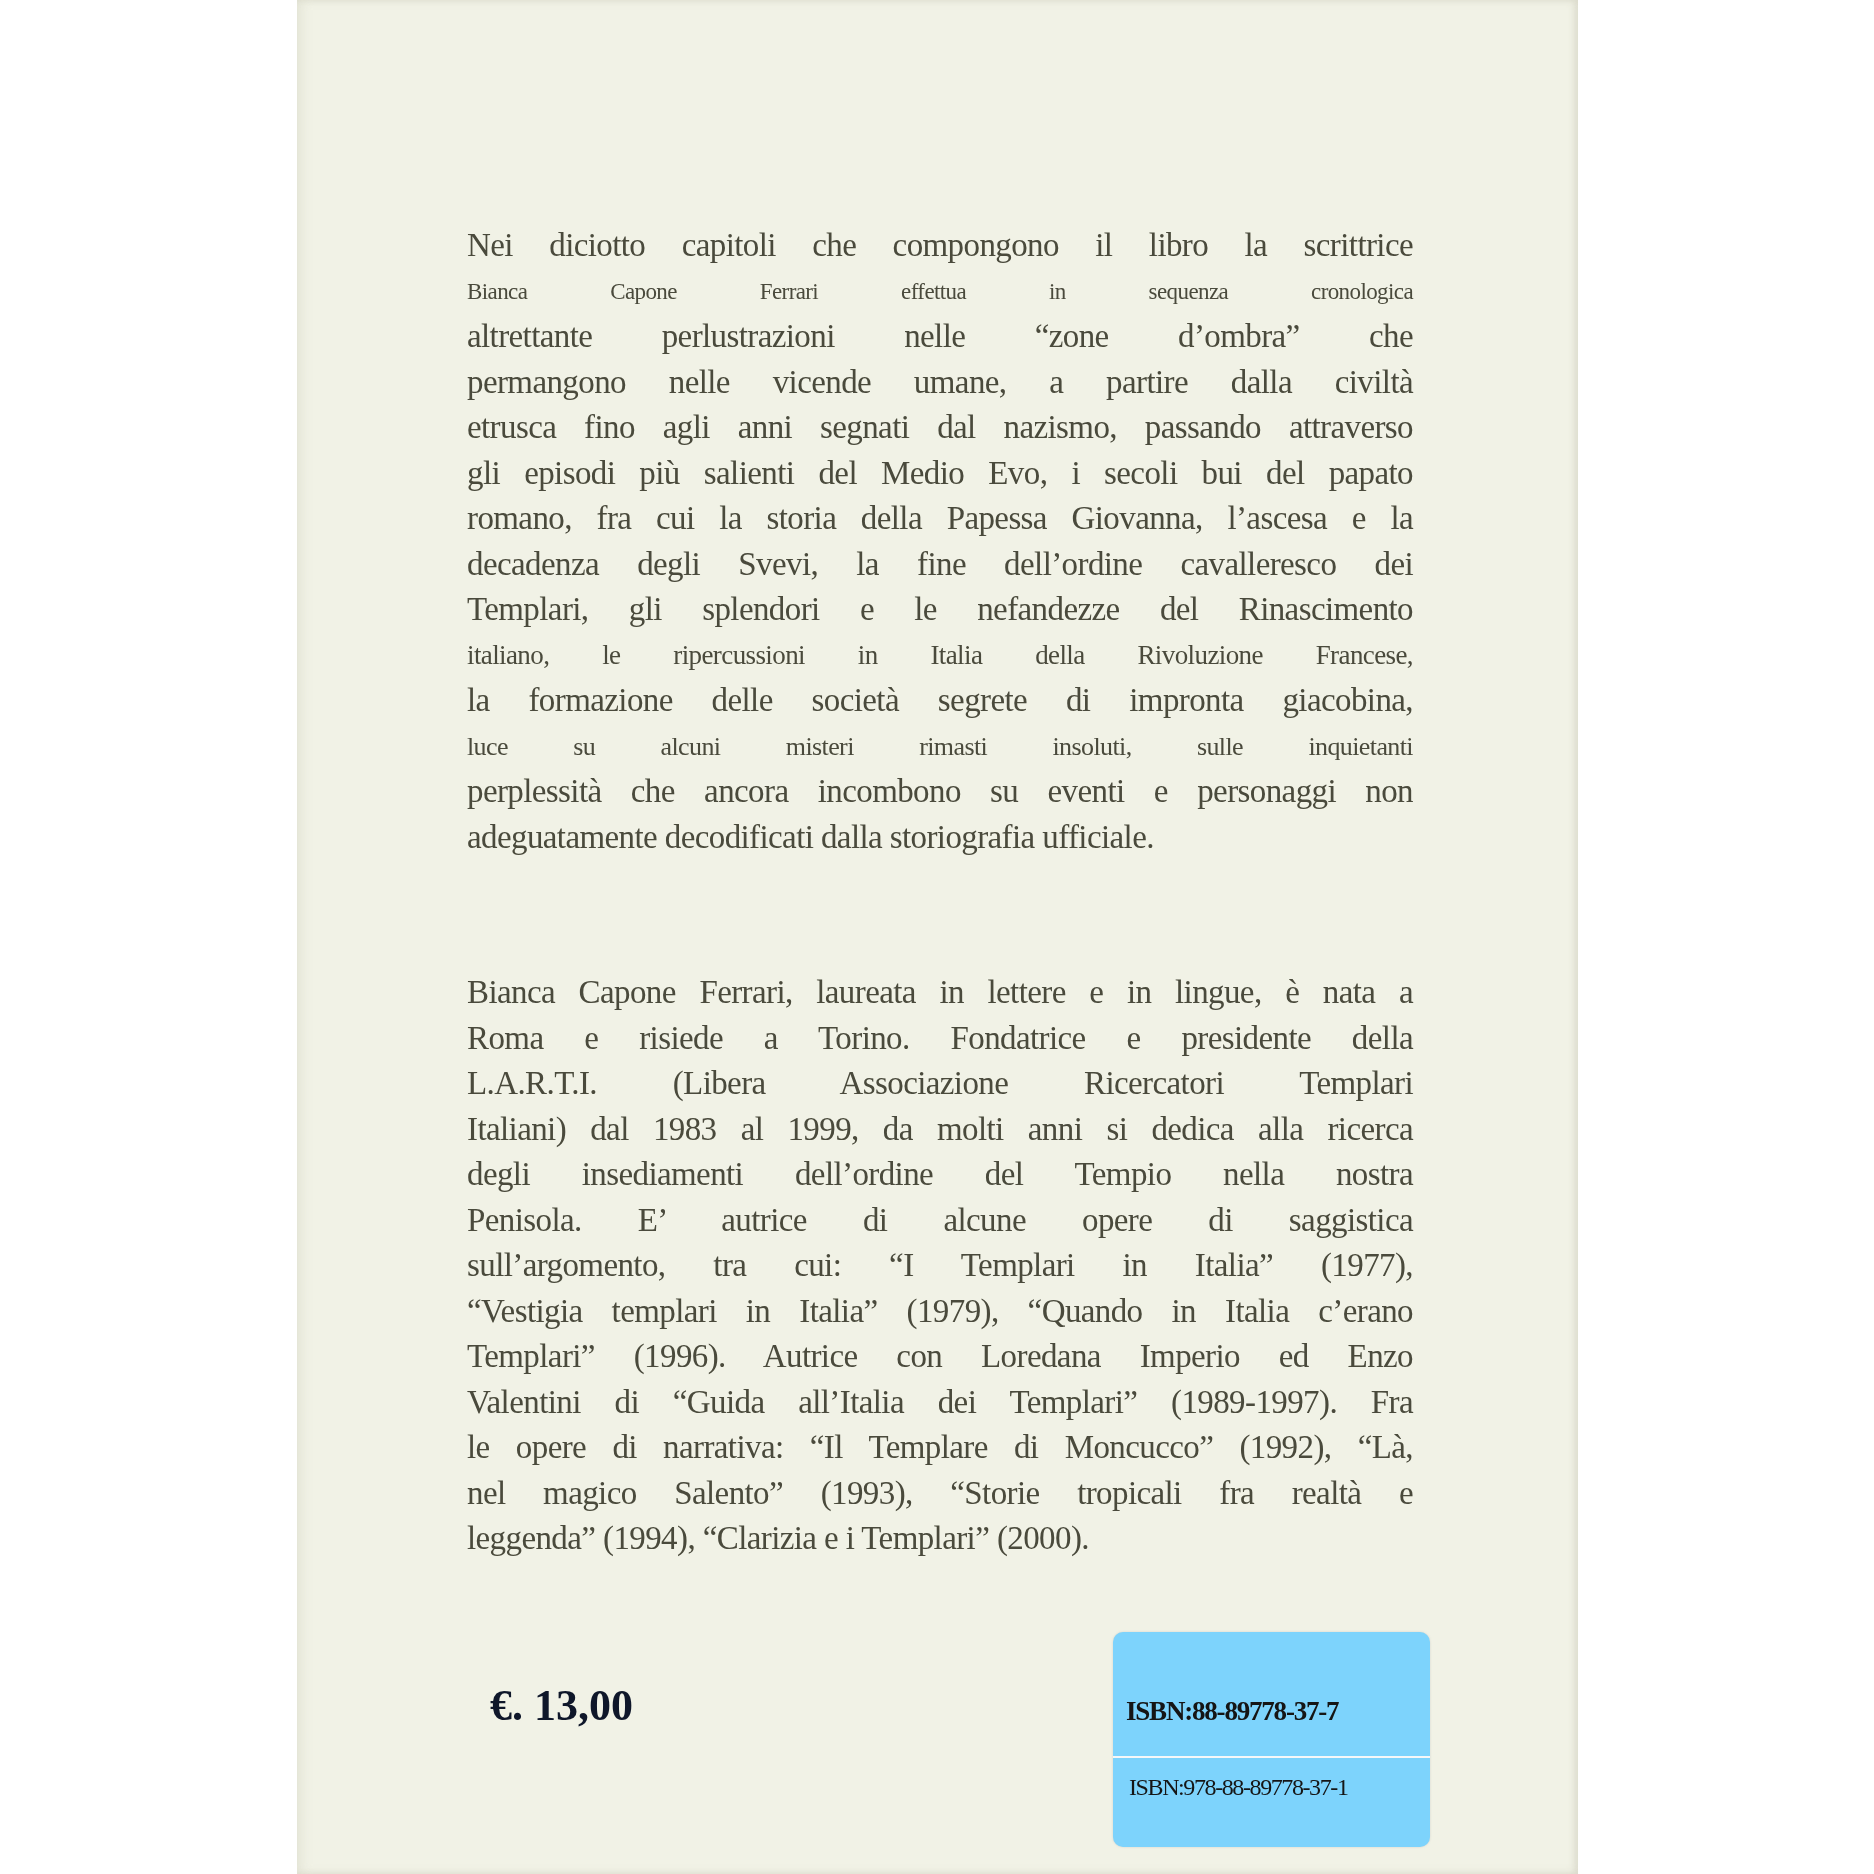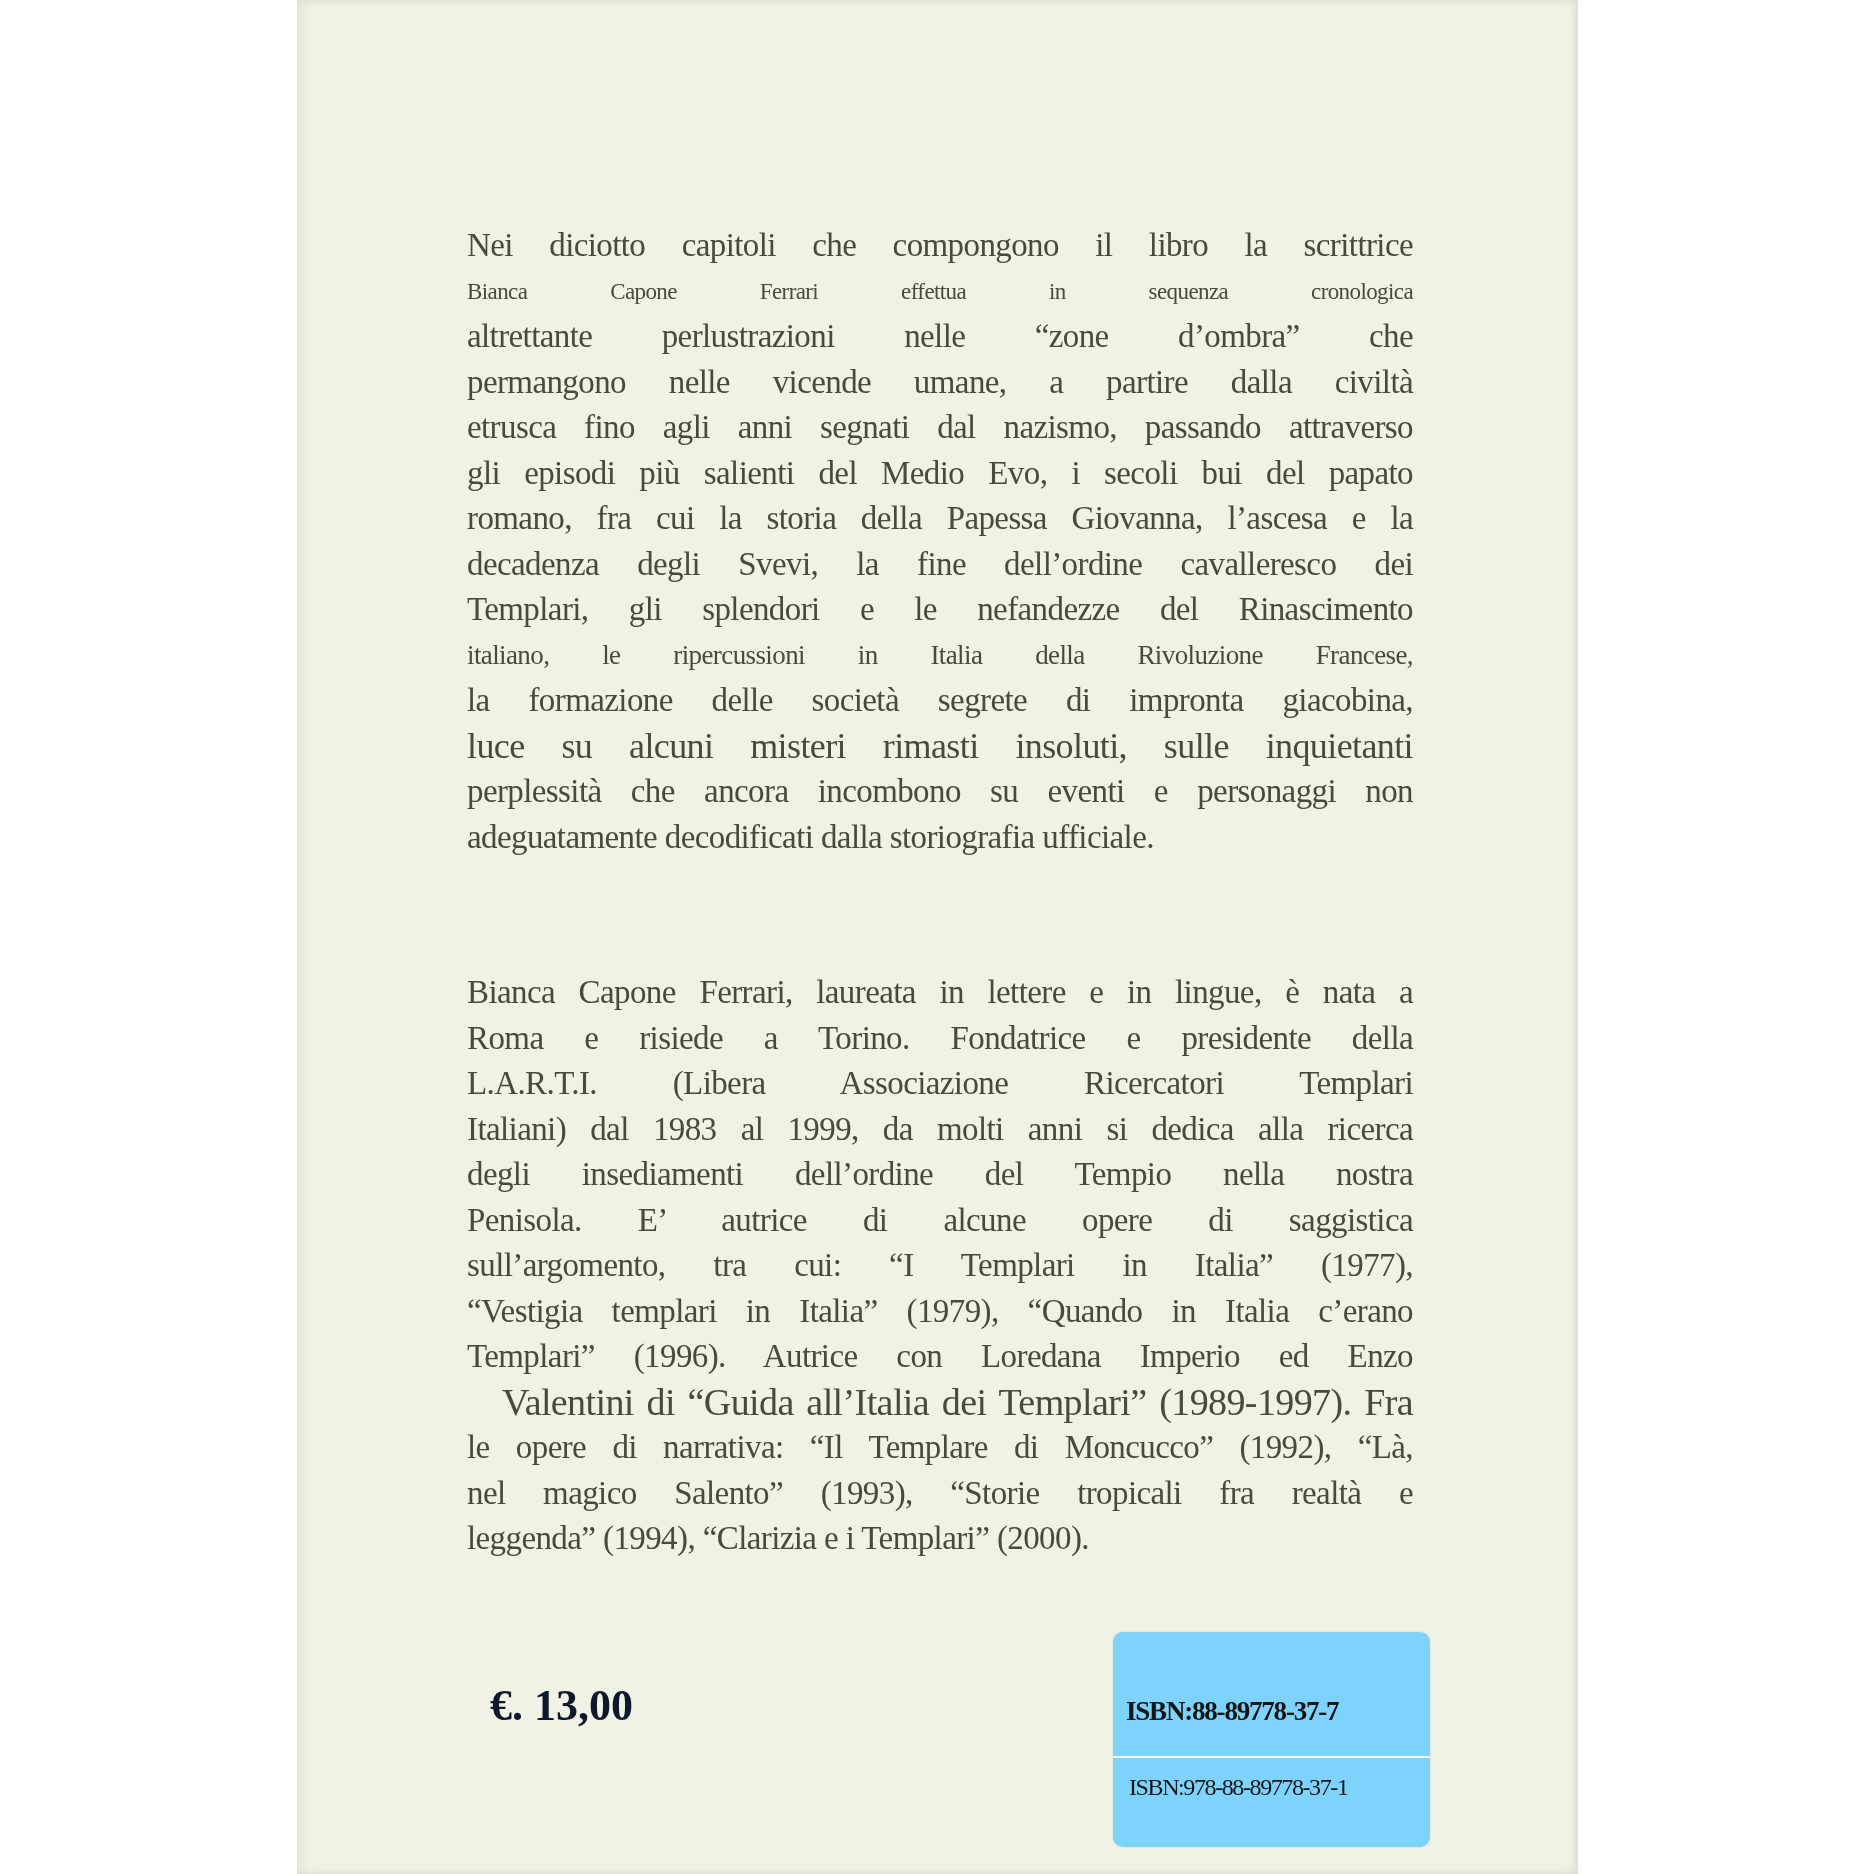--- a/index.html
+++ b/index.html
@@ -60,36 +60,36 @@
   <span class="line" style="white-space: nowrap; font-size: 23px;">Bianca Capone Ferrari effettua in sequenza cronologica</span>
   <span class="line" style="white-space: nowrap; font-size: 33px;">altrettante perlustrazioni nelle “zone d’ombra” che</span>
   <span class="line" style="white-space: nowrap; font-size: 33px;">permangono nelle vicende umane, a partire dalla civiltà</span>
   <span class="line" style="white-space: nowrap; font-size: 33px;">etrusca fino agli anni segnati dal nazismo, passando attraverso</span>
   <span class="line" style="white-space: nowrap; font-size: 33px;">gli episodi più salienti del Medio Evo, i secoli bui del papato</span>
   <span class="line" style="white-space: nowrap; font-size: 33px;">romano, fra cui la storia della Papessa Giovanna, l’ascesa e la</span>
   <span class="line" style="white-space: nowrap; font-size: 33px;">decadenza degli Svevi, la fine dell’ordine cavalleresco dei</span>
   <span class="line" style="white-space: nowrap; font-size: 33px;">Templari, gli splendori e le nefandezze del Rinascimento</span>
   <span class="line" style="white-space: nowrap; font-size: 27px;">italiano, le ripercussioni in Italia della Rivoluzione Francese,</span>
   <span class="line" style="white-space: nowrap; font-size: 33px;">la formazione delle società segrete di impronta giacobina,</span>
-  <span class="line" style="white-space: nowrap; font-size: 36px;">luce su alcuni misteri rimasti insoluti, sulle inquietanti</span>
+  <span class="line" style="white-space: nowrap; font-size: 26px;">luce su alcuni misteri rimasti insoluti, sulle inquietanti</span>
   <span class="line" style="white-space: nowrap; font-size: 33px;">perplessità che ancora incombono su eventi e personaggi non</span>
   <span class="line last" style="white-space: nowrap; font-size: 33px;">adeguatamente decodificati dalla storiografia ufficiale.</span>
 </div>
 
 <div class="para" id="p2">
   <span class="line" style="white-space: nowrap; font-size: 33px;">Bianca Capone Ferrari, laureata in lettere e in lingue, è nata a</span>
   <span class="line" style="white-space: nowrap; font-size: 33px;">Roma e risiede a Torino. Fondatrice e presidente della</span>
   <span class="line" style="white-space: nowrap; font-size: 33px;">L.A.R.T.I. (Libera Associazione Ricercatori Templari</span>
   <span class="line" style="white-space: nowrap; font-size: 33px;">Italiani) dal 1983 al 1999, da molti anni si dedica alla ricerca</span>
   <span class="line" style="white-space: nowrap; font-size: 33px;">degli insediamenti dell’ordine del Tempio nella nostra</span>
   <span class="line" style="white-space: nowrap; font-size: 33px;">Penisola. E’ autrice di alcune opere di saggistica</span>
   <span class="line" style="white-space: nowrap; font-size: 33px;">sull’argomento, tra cui: “I Templari in Italia” (1977),</span>
   <span class="line" style="white-space: nowrap; font-size: 33px;">“Vestigia templari in Italia” (1979), “Quando in Italia c’erano</span>
   <span class="line" style="white-space: nowrap; font-size: 33px;">Templari” (1996). Autrice con Loredana Imperio ed Enzo</span>
-  <span class="line" style="white-space: nowrap; font-size: 38px; margin-left: 35px;">Valentini di “Guida all’Italia dei Templari” (1989-1997). Fra</span>
+  <span class="line" style="white-space: nowrap; font-size: 33px;">Valentini di “Guida all’Italia dei Templari” (1989-1997). Fra</span>
   <span class="line" style="white-space: nowrap; font-size: 33px;">le opere di narrativa: “Il Templare di Moncucco” (1992), “Là,</span>
   <span class="line" style="white-space: nowrap; font-size: 33px;">nel magico Salento” (1993), “Storie tropicali fra realtà e</span>
   <span class="line last" style="white-space: nowrap; font-size: 33px;">leggenda” (1994), “Clarizia e i Templari” (2000).</span>
 </div>
 
 <div class="price">€. 13,00</div>
 
 <div class="sticker">
   <div class="isbn1">ISBN:88-89778-37-7</div>
   <div class="divider"></div>

